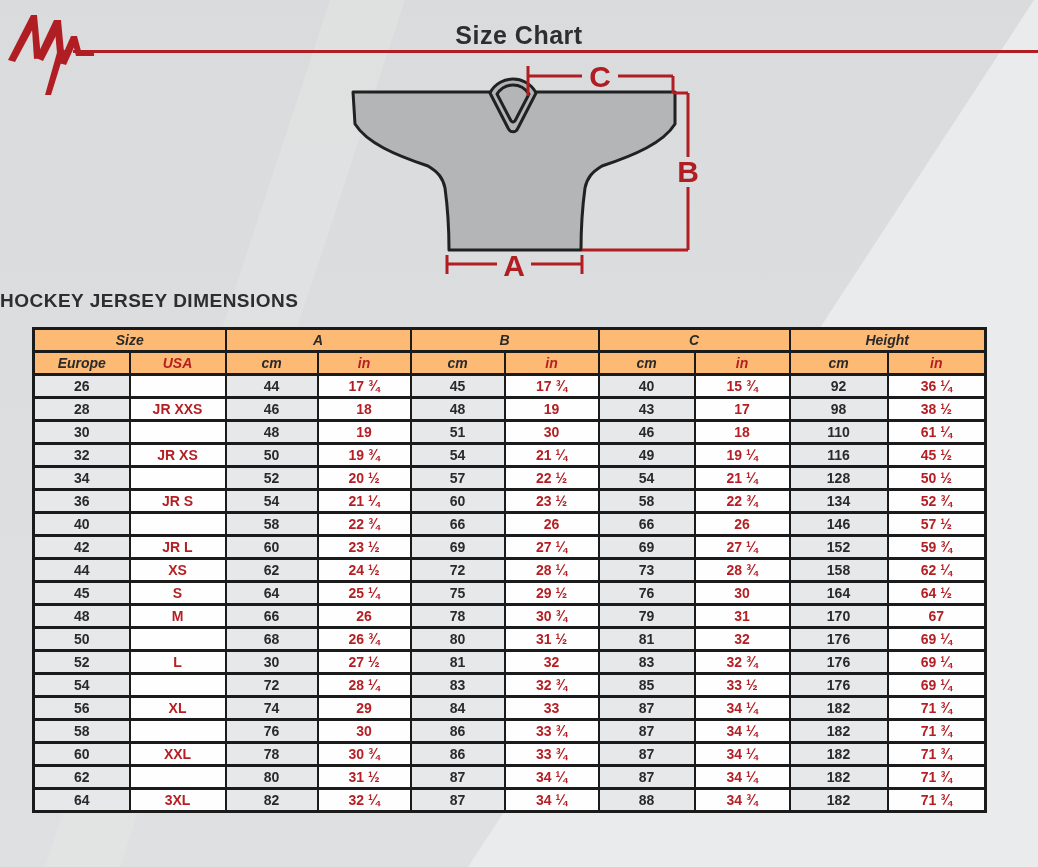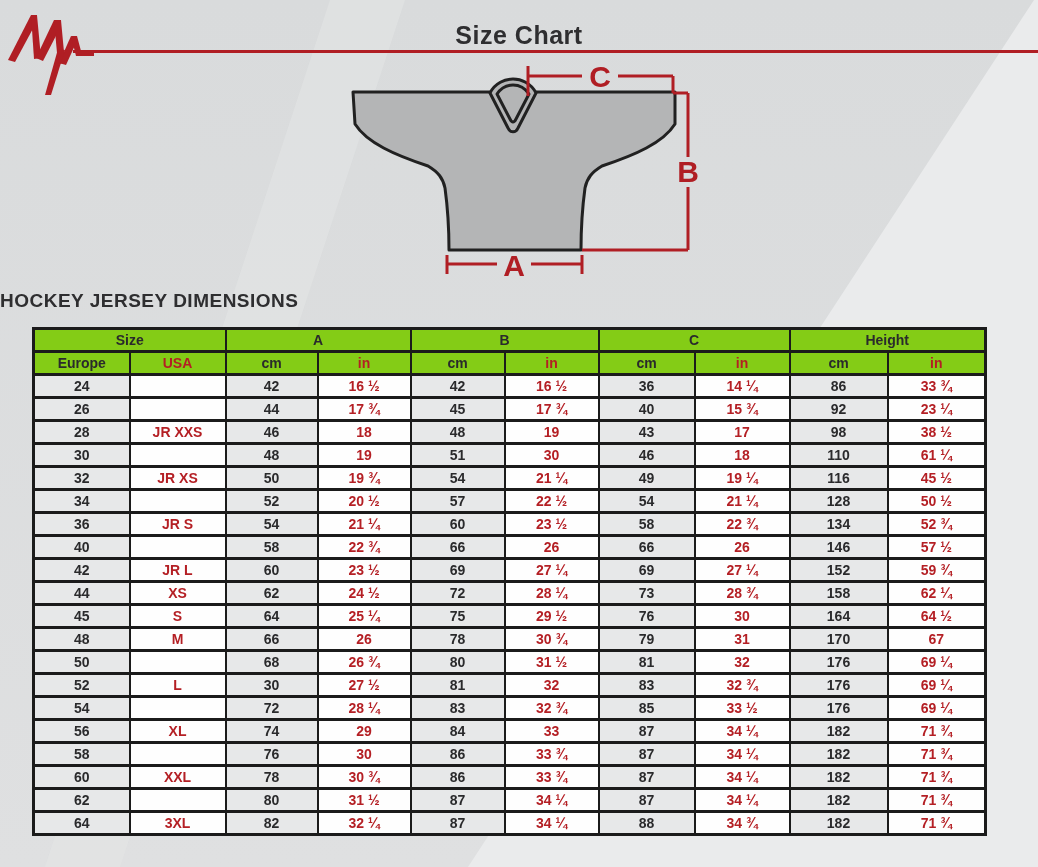--- a/index.html
+++ b/index.html
@@ -36,21 +36,21 @@
     border-collapse:collapse;table-layout:fixed;
     border:3px solid #1b1b1b;
     font-size:14px;font-weight:bold;
   }
   table.size-chart th,table.size-chart td{
     border-left:2px solid #1b1b1b;border-right:2px solid #1b1b1b;
     border-top:3px solid #1b1b1b;border-bottom:3px solid #1b1b1b;
     height:20px;line-height:20px;padding:0;text-align:center;
     white-space:nowrap;overflow:hidden;
   }
-  .hdr{background:#84cc16;color:#2a2a2c;}
+  .hdr{background:#fdba74;color:#2a2a2c;font-style:italic;}
   .cell-gray{background:#e7e8e9;color:#2a2a2c;}
   .cell-white{background:#fefefe;color:#b41f24;}
   .txt-red{color:#b41f24;margin-top:28px;}
   .dim-label{font:bold 30px "Liberation Sans",sans-serif;fill:#b01e24;}
 </style>
 </head>
 <body>
 
 <div class="bg-sheen"></div>
 <div class="bg-sheen2"></div>
@@ -135,42 +135,30 @@
         <th class="hdr">cm</th>
         <th class="hdr txt-red">in</th>
         <th class="hdr">cm</th>
         <th class="hdr txt-red">in</th>
         <th class="hdr">cm</th>
         <th class="hdr txt-red">in</th>
       </tr>
     </thead>
   <tbody>
       <tr>
-        <td class="cell-gray">24</td>
-        <td class="cell-white"></td>
-        <td class="cell-gray">42</td>
-        <td class="cell-white">16 ½</td>
-        <td class="cell-gray">42</td>
-        <td class="cell-white">16 ½</td>
-        <td class="cell-gray">36</td>
-        <td class="cell-white">14 ¼</td>
-        <td class="cell-gray">86</td>
-        <td class="cell-white">33 ¾</td>
-      </tr>
-      <tr>
         <td class="cell-gray">26</td>
         <td class="cell-white"></td>
         <td class="cell-gray">44</td>
         <td class="cell-white">17 ¾</td>
         <td class="cell-gray">45</td>
         <td class="cell-white">17 ¾</td>
         <td class="cell-gray">40</td>
         <td class="cell-white">15 ¾</td>
         <td class="cell-gray">92</td>
-        <td class="cell-white">23 ¼</td>
+        <td class="cell-white">36 ¼</td>
       </tr>
       <tr>
         <td class="cell-gray">28</td>
         <td class="cell-white">JR XXS</td>
         <td class="cell-gray">46</td>
         <td class="cell-white">18</td>
         <td class="cell-gray">48</td>
         <td class="cell-white">19</td>
         <td class="cell-gray">43</td>
         <td class="cell-white">17</td>

